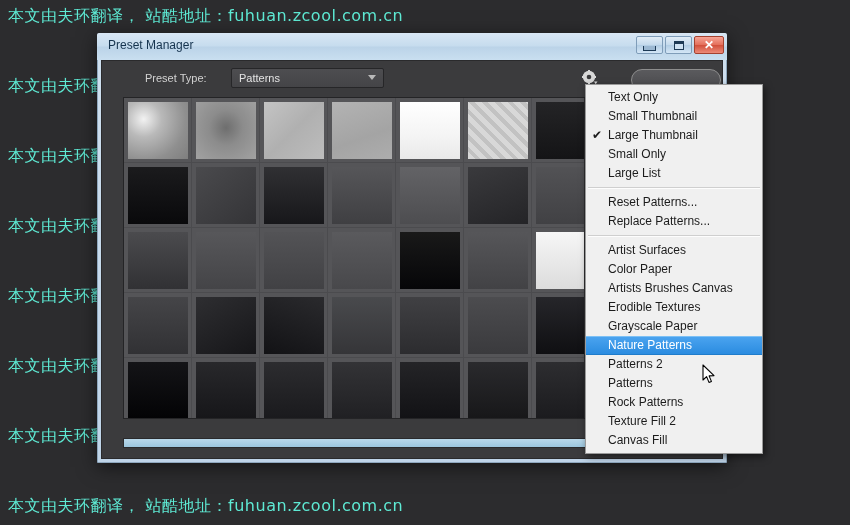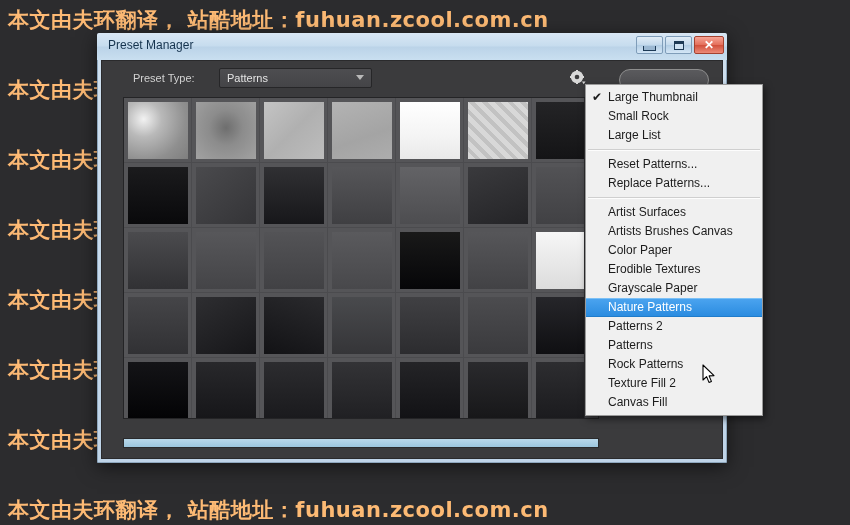--- a/index.html
+++ b/index.html
@@ -18,26 +18,25 @@
   
   #desktop {
     position: absolute;
     inset: 0;
     background: #2c2c2e;
   }
   .wm-line {
     position: absolute;
     left: 8px;
     white-space: nowrap;
-    color: #fdba74;
-    font-size: 21px;
+    color: #5eead4;
+    font-size: 16px;
     font-family: "DejaVu Sans", sans-serif;
     letter-spacing: 0.5px;
     user-select: none;
-    font-weight: bold;
   }
 
   
   #preset-dialog {
     position: absolute;
     left: 97px;
     top: 33px;
     width: 630px;
     height: 430px;
     box-shadow: 0 4px 18px rgba(0,0,0,0.55);
@@ -120,21 +119,21 @@
     right: 4px;
     bottom: 4px;
     background: #3b3b3d;
     border: 1px solid #2a2a2c;
     box-sizing: border-box;
   }
 
   
   .toolbar-row {
     position: absolute;
-    left: 0; top: 0; right: 0;
+    left: 12px; top: 0; right: 0;
     height: 40px;
   }
   .preset-label {
     position: absolute;
     left: 31px;
     top: 11px;
     font-size: 11px;
     color: #d2d2d2;
   }
   .preset-select {
@@ -507,30 +506,32 @@
             <div class="tri-down"></div>
           </div>
       </div>
     </div>
 
     <div class="footer-strip"></div>
   </div>
 </div>
 
 <div id="flyout-menu">
+    <div class="menu-item"><span>Text Only</span></div>
+    <div class="menu-item"><span>Small Thumbnail</span></div>
     <div class="menu-item"><span class="check">✔</span><span>Large Thumbnail</span></div>
-    <div class="menu-item"><span>Small Rock</span></div>
+    <div class="menu-item"><span>Small Only</span></div>
     <div class="menu-item"><span>Large List</span></div>
     <div class="menu-sep"></div>
     <div class="menu-item"><span>Reset Patterns...</span></div>
     <div class="menu-item"><span>Replace Patterns...</span></div>
     <div class="menu-sep"></div>
     <div class="menu-item"><span>Artist Surfaces</span></div>
+    <div class="menu-item"><span>Color Paper</span></div>
     <div class="menu-item"><span>Artists Brushes Canvas</span></div>
-    <div class="menu-item"><span>Color Paper</span></div>
     <div class="menu-item"><span>Erodible Textures</span></div>
     <div class="menu-item"><span>Grayscale Paper</span></div>
     <div class="menu-item selected"><span>Nature Patterns</span></div>
     <div class="menu-item"><span>Patterns 2</span></div>
     <div class="menu-item"><span>Patterns</span></div>
     <div class="menu-item"><span>Rock Patterns</span></div>
     <div class="menu-item"><span>Texture Fill 2</span></div>
     <div class="menu-item"><span>Canvas Fill</span></div>
   </div>
 

